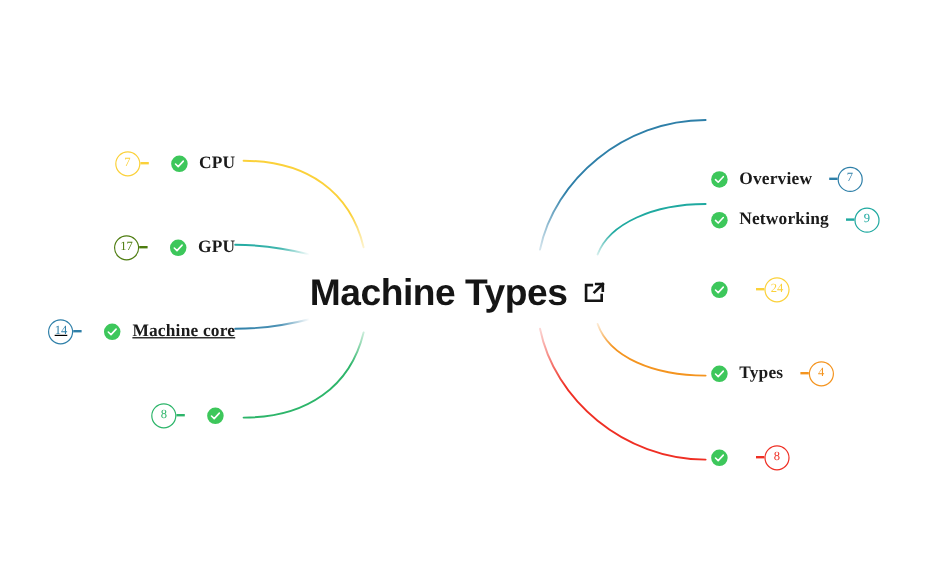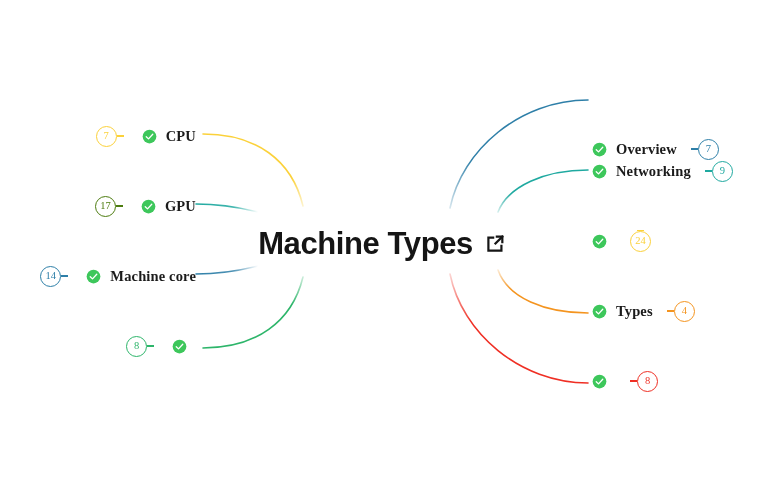--- a/index.html
+++ b/index.html
@@ -194,21 +194,21 @@
         <span class="badge-tick"></span>
       </span>
       <span style="width: 18px; flex: 0 0 auto;"></span>
       <svg class="check-icon" viewBox="0 0 24 24">
     <circle cx="12" cy="12" r="11" fill="#3DC75B"></circle>
     <path d="M6.8 12.3 L10.4 15.8 L17.2 8.4" fill="none" stroke="#ffffff" stroke-width="2.1" stroke-linecap="round" stroke-linejoin="round"></path>
   </svg>
       <span style="width: 9px; flex: 0 0 auto;"></span>
       <span class="node-label">GPU</span>
     </div>
-    <div class="node left" style="top: 265px; right: 584px; flex-direction: row;">
+    <div class="node left" style="top: 265px; right: 584px; flex-direction: row; text-decoration: underline;">
       <span class="badge-group" style="color: rgb(46, 127, 168);">
         <span class="badge">14</span>
         <span class="badge-tick"></span>
       </span>
       <span style="width: 18px; flex: 0 0 auto;"></span>
       <svg class="check-icon" viewBox="0 0 24 24">
     <circle cx="12" cy="12" r="11" fill="#3DC75B"></circle>
     <path d="M6.8 12.3 L10.4 15.8 L17.2 8.4" fill="none" stroke="#ffffff" stroke-width="2.1" stroke-linecap="round" stroke-linejoin="round"></path>
   </svg>
       <span style="width: 9px; flex: 0 0 auto;"></span>
@@ -232,41 +232,41 @@
     <path d="M6.8 12.3 L10.4 15.8 L17.2 8.4" fill="none" stroke="#ffffff" stroke-width="2.1" stroke-linecap="round" stroke-linejoin="round"></path>
   </svg>
       <span style="width: 9px; flex: 0 0 auto;"></span>
       <span class="node-label">Overview</span>
       <span style="width: 14px; flex: 0 0 auto;"></span>
       <span class="badge-group" style="color: rgb(46, 127, 168);">
         <span class="badge-tick"></span>
         <span class="badge">7</span>
       </span>
     </div>
-    <div class="node right" style="top: 160px; left: 592px; justify-content: flex-end;">
+    <div class="node right" style="top: 172px; left: 592px; justify-content: flex-end;">
       <svg class="check-icon" viewBox="0 0 24 24">
     <circle cx="12" cy="12" r="11" fill="#3DC75B"></circle>
     <path d="M6.8 12.3 L10.4 15.8 L17.2 8.4" fill="none" stroke="#ffffff" stroke-width="2.1" stroke-linecap="round" stroke-linejoin="round"></path>
   </svg>
       <span style="width: 9px; flex: 0 0 auto;"></span>
       <span class="node-label">Networking</span>
       <span style="width: 14px; flex: 0 0 auto;"></span>
       <span class="badge-group" style="color: rgb(31, 169, 160);">
         <span class="badge-tick"></span>
         <span class="badge">9</span>
       </span>
     </div>
     <div class="node right" style="top: 230px; left: 592px;">
       <svg class="check-icon" viewBox="0 0 24 24">
     <circle cx="12" cy="12" r="11" fill="#3DC75B"></circle>
     <path d="M6.8 12.3 L10.4 15.8 L17.2 8.4" fill="none" stroke="#ffffff" stroke-width="2.1" stroke-linecap="round" stroke-linejoin="round"></path>
   </svg>
       <span style="width: 9px; flex: 0 0 auto;"></span>
       <span style="width: 14px; flex: 0 0 auto;"></span>
-      <span class="badge-group" style="color: rgb(251, 209, 58); flex-direction: column;">
+      <span class="badge-group" style="color: rgb(251, 209, 58);">
         <span class="badge-tick"></span>
         <span class="badge">24</span>
       </span>
     </div>
     <div class="node right" style="top: 300px; left: 592px;">
       <svg class="check-icon" viewBox="0 0 24 24">
     <circle cx="12" cy="12" r="11" fill="#3DC75B"></circle>
     <path d="M6.8 12.3 L10.4 15.8 L17.2 8.4" fill="none" stroke="#ffffff" stroke-width="2.1" stroke-linecap="round" stroke-linejoin="round"></path>
   </svg>
       <span style="width: 9px; flex: 0 0 auto;"></span>

